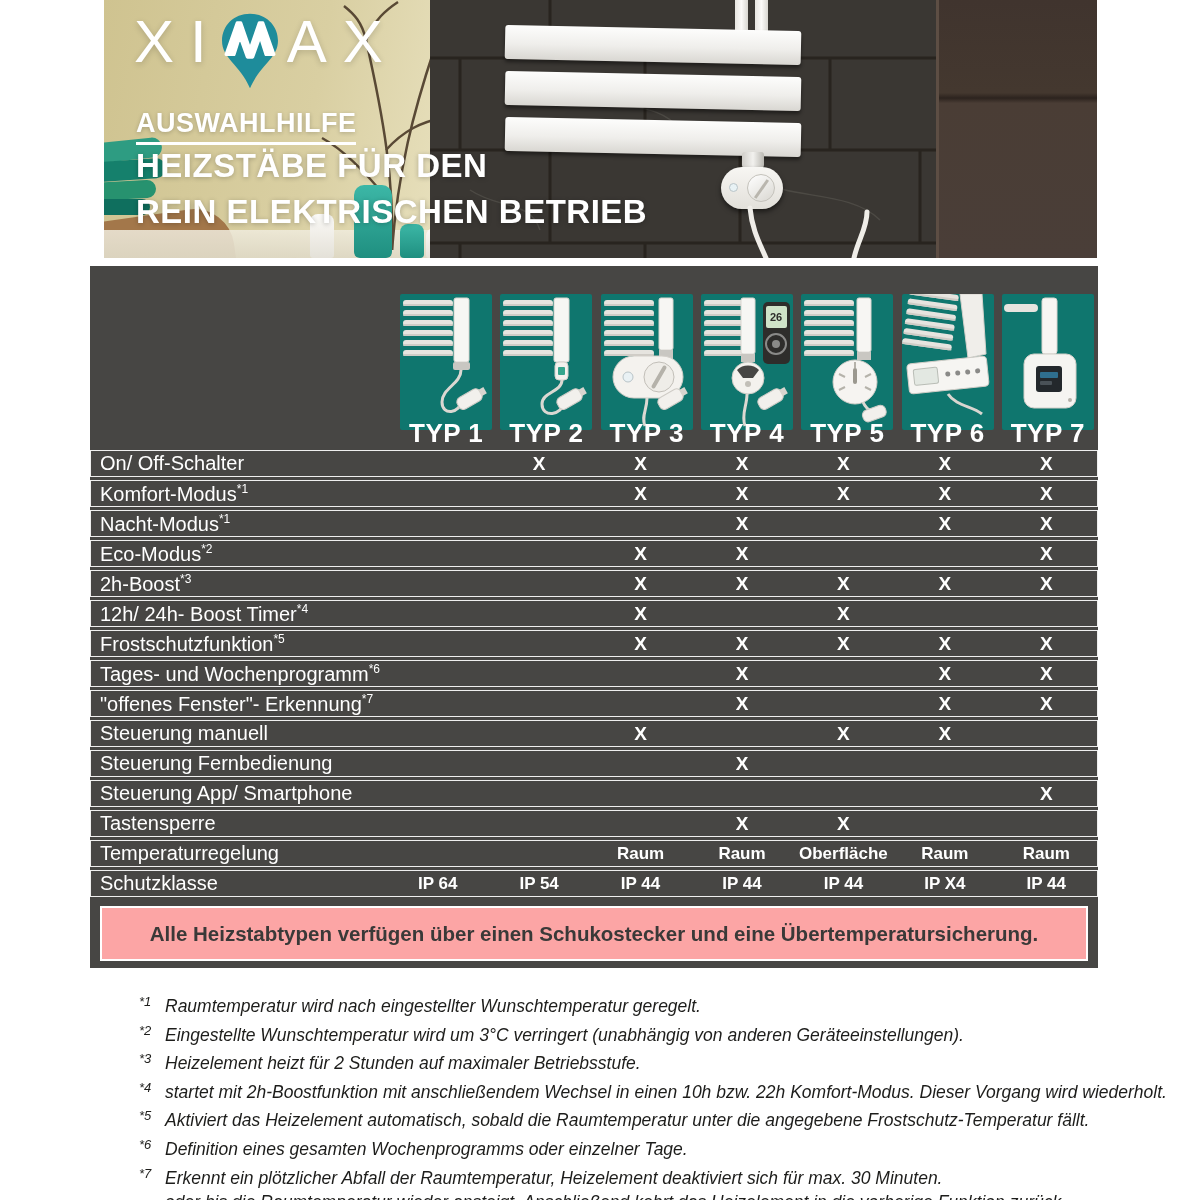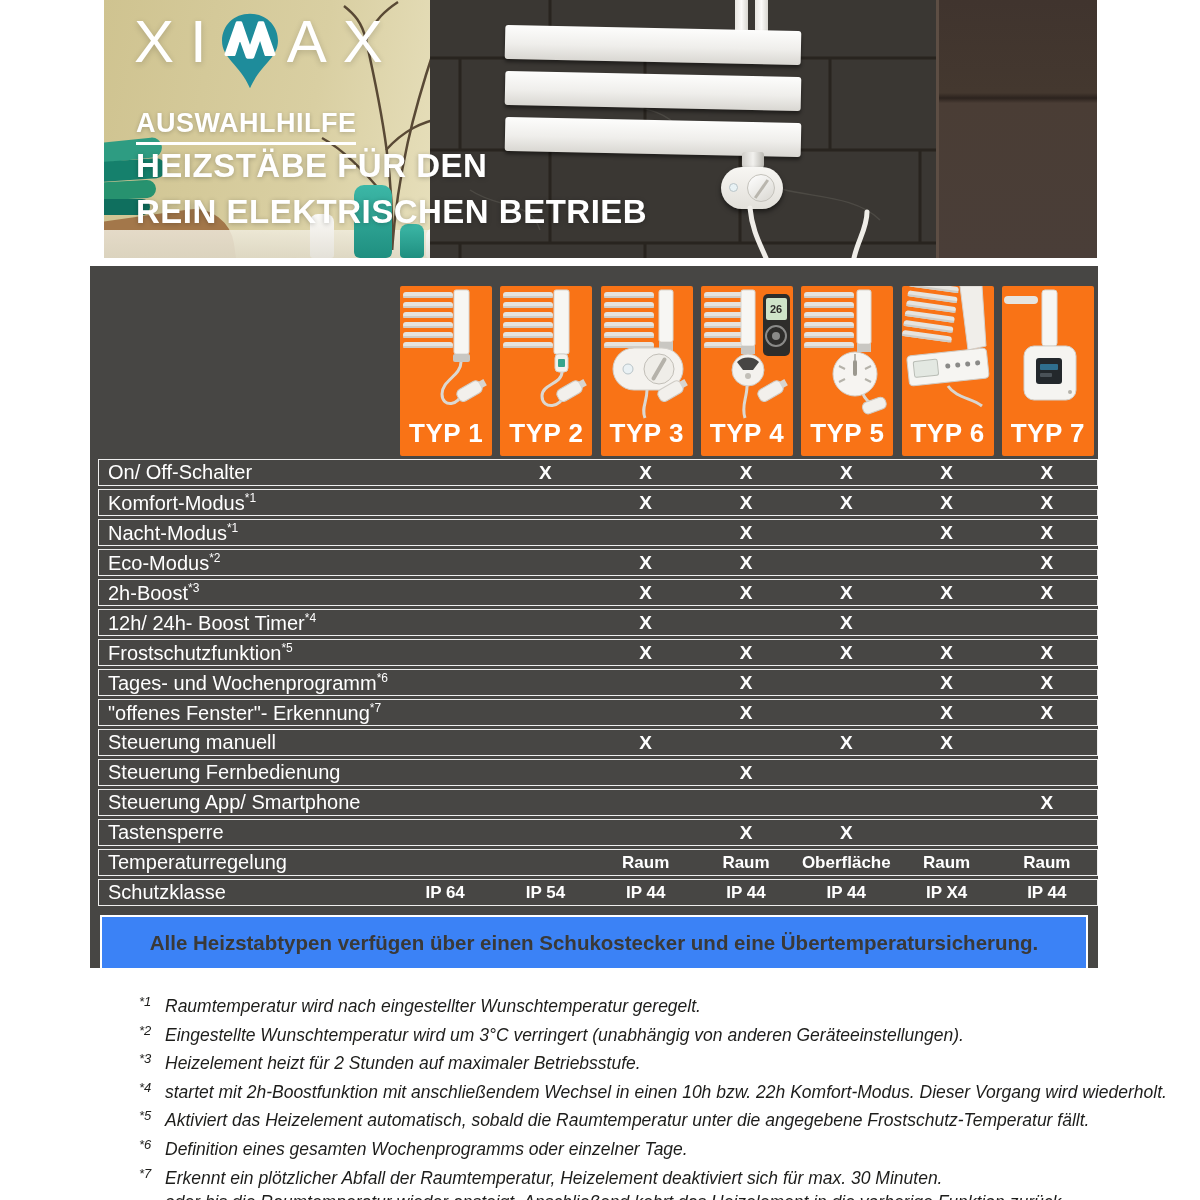--- a/index.html
+++ b/index.html
@@ -38,30 +38,30 @@
   .logo .mdrop { margin:0 6px 0 -4px; }
   .tagline { position:absolute; left:32px; top:108px; z-index:5; color:#fff; font-size:27px; font-weight:bold; letter-spacing:.5px;
           border-bottom:3px solid #fff; padding-bottom:3px; text-shadow:0 1px 4px rgba(0,0,0,.22); }
   .h-title { position:absolute; left:32px; z-index:5; color:#fff; font-size:33px; font-weight:bold; letter-spacing:.5px; text-shadow:0 1px 5px rgba(0,0,0,.25); }
   .h-title.l1 { top:147px; } .h-title.l2 { top:193px; }
 
   
   .tableblock { position:absolute; left:90px; top:266px; width:1008px; height:702px; background:#474644; }
   .thead { display:grid; grid-template-columns:306px repeat(7,1fr); height:184px; }
   .imgcell { position:relative; }
-  .imgbox { position:absolute; left:50%; transform:translateX(-50%); top:20px; width:92px; height:170px; background:#f97316; border-radius:2px; overflow:hidden; }
+  .imgbox { position:absolute; left:50%; transform:translateX(-50%); top:28px; width:92px; height:136px; background:#0f766e; border-radius:2px; overflow:hidden; }
   .typlabel { position:absolute; left:0; right:0; top:152px; text-align:center; color:#fff; font-size:26px; font-weight:bold; letter-spacing:.5px; }
-  .trows { padding:0 0 0 8px;margin-top:9px; }
+  .trows { padding:0 0 0 0; }
   .trow { display:grid; grid-template-columns:296px repeat(7,1fr); height:27px; margin:0 0 3px 0;
           border:1px solid #efefef; align-items:center; }
   .trow .lbl { color:#fff; font-size:20px; padding-left:9px; white-space:nowrap; }
   .trow .lbl sup { font-size:12px; vertical-align:super; letter-spacing:0; }
   .trow .val { text-align:center; color:#fff; font-weight:bold; font-size:19px; }
   .trow.textrow .val { font-size:17px; }
-  .banner { margin:9px 10px 0 10px; border:2px solid #fff; background:#3b82f6; text-align:center;
+  .banner { margin:9px 10px 0 10px; border:2px solid #fff; background:#fca5a5; text-align:center;
           padding:14px 4px 13px 4px; color:#3a3938; font-size:20.5px; font-weight:bold; }
 
   
   .footnotes { position:absolute; left:119px; top:990px; width:990px; color:#1d1d1b; }
   .fnline { font-style:italic; font-size:17.5px; line-height:24.6px; white-space:nowrap;margin-left:20px; }
   .fnline .mk { display:inline-block; width:26px; font-size:13px; vertical-align:6px; }
   .fnline.cont { padding-left:26px; }
 </style>
 </head>
 <body>

